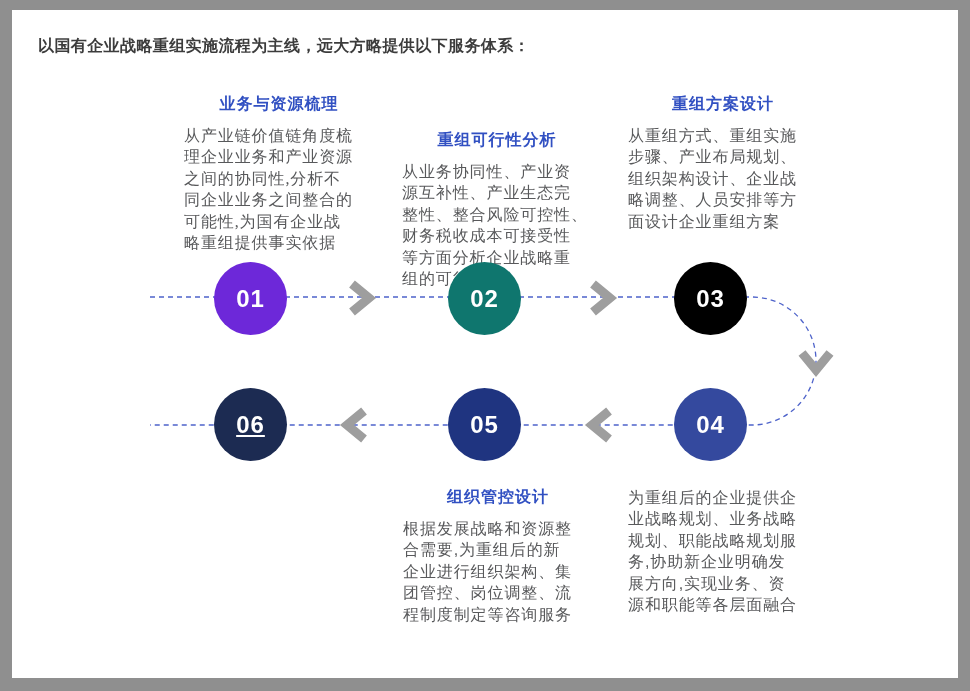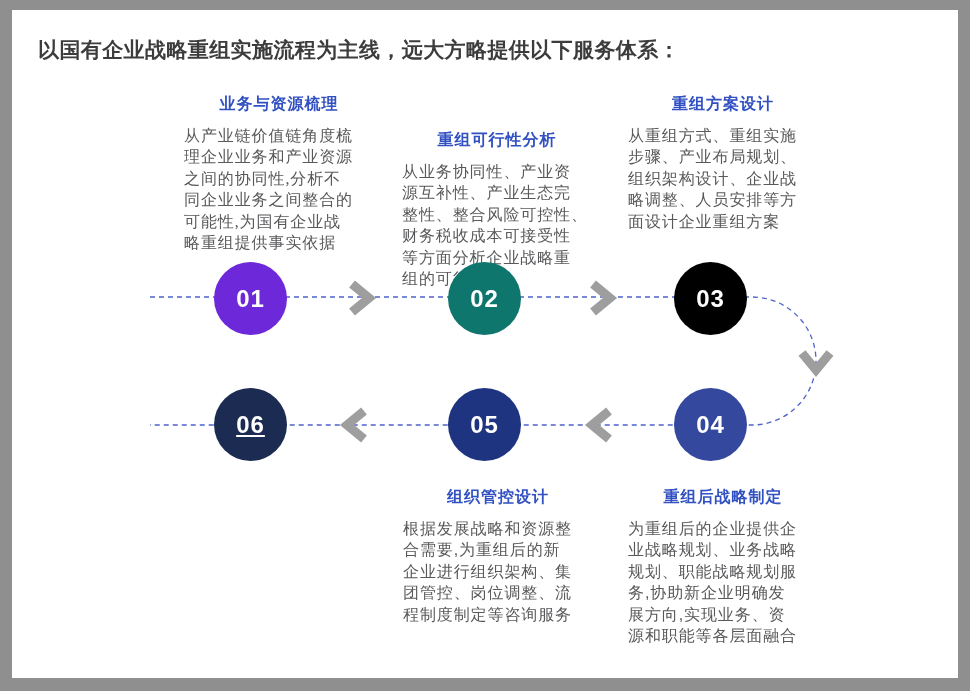--- a/index.html
+++ b/index.html
@@ -11,21 +11,21 @@
     overflow:hidden;
   }
   .card {
     position:absolute;
     left:12px; top:10px; right:12px; bottom:13px;
     background: var(--color-card_bg, #FFFFFF);
   }
   .title {
     position:absolute;
     left:38px; top:36px;
-    font-size:21px; font-weight:bold;
+    font-size:16px; font-weight:bold;
     letter-spacing:0.4px;
     color: var(--color-title_text, #3C3C3C);
   }
   .connectors {
     position:absolute; left:0; top:0;
     width:970px; height:691px;
     pointer-events:none;
   }
   .col { position:absolute; width:190px; }
   .col.top { top:94px;font-family:Liberation Serif, serif; }
@@ -123,21 +123,20 @@
 
   <div class="col bottom pos-b2">
     <div class="col-title">组织管控设计</div>
     <div class="col-desc">根据发展战略和资源整
 合需要,为重组后的新
 企业进行组织架构、集
 团管控、岗位调整、流
 程制度制定等咨询服务</div>
   </div>
   <div class="col bottom pos-b3">
-    <div class="col-title">重组后战略制定</div>
     <div class="col-desc">为重组后的企业提供企
 业战略规划、业务战略
 规划、职能战略规划服
 务,协助新企业明确发
 展方向,实现业务、资
 源和职能等各层面融合</div>
   </div>
 
   <div class="circle c1" style="background-color: #6d28d9;">
     <span>01</span>

